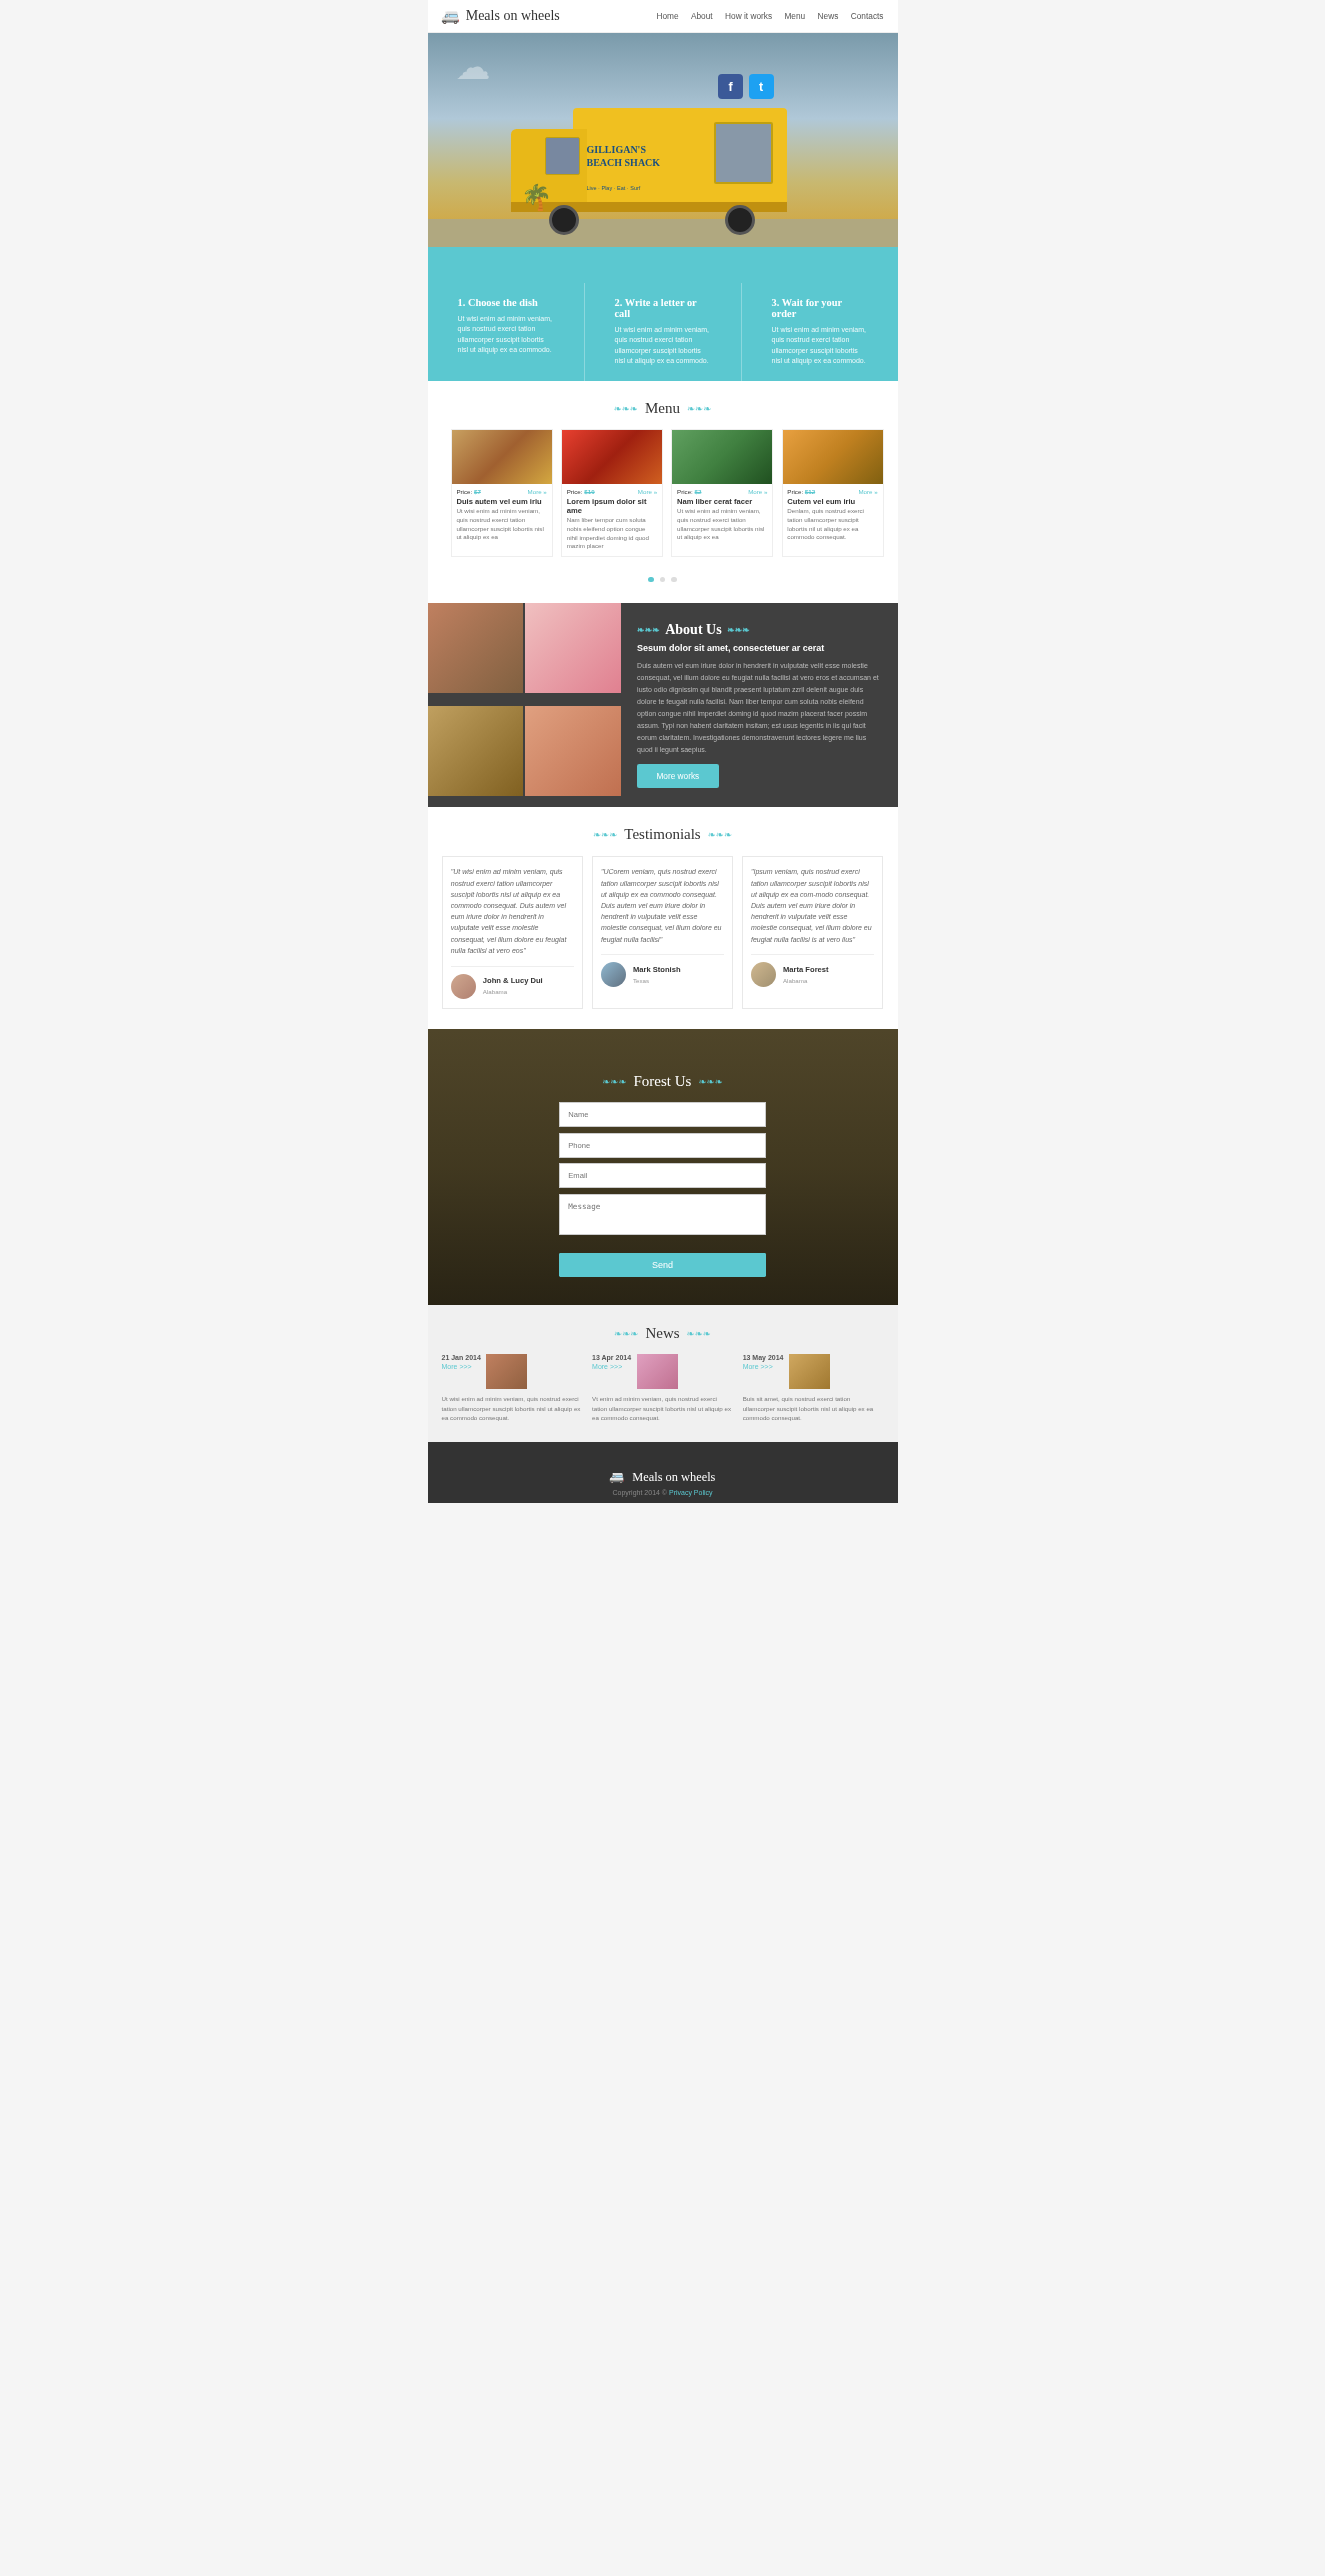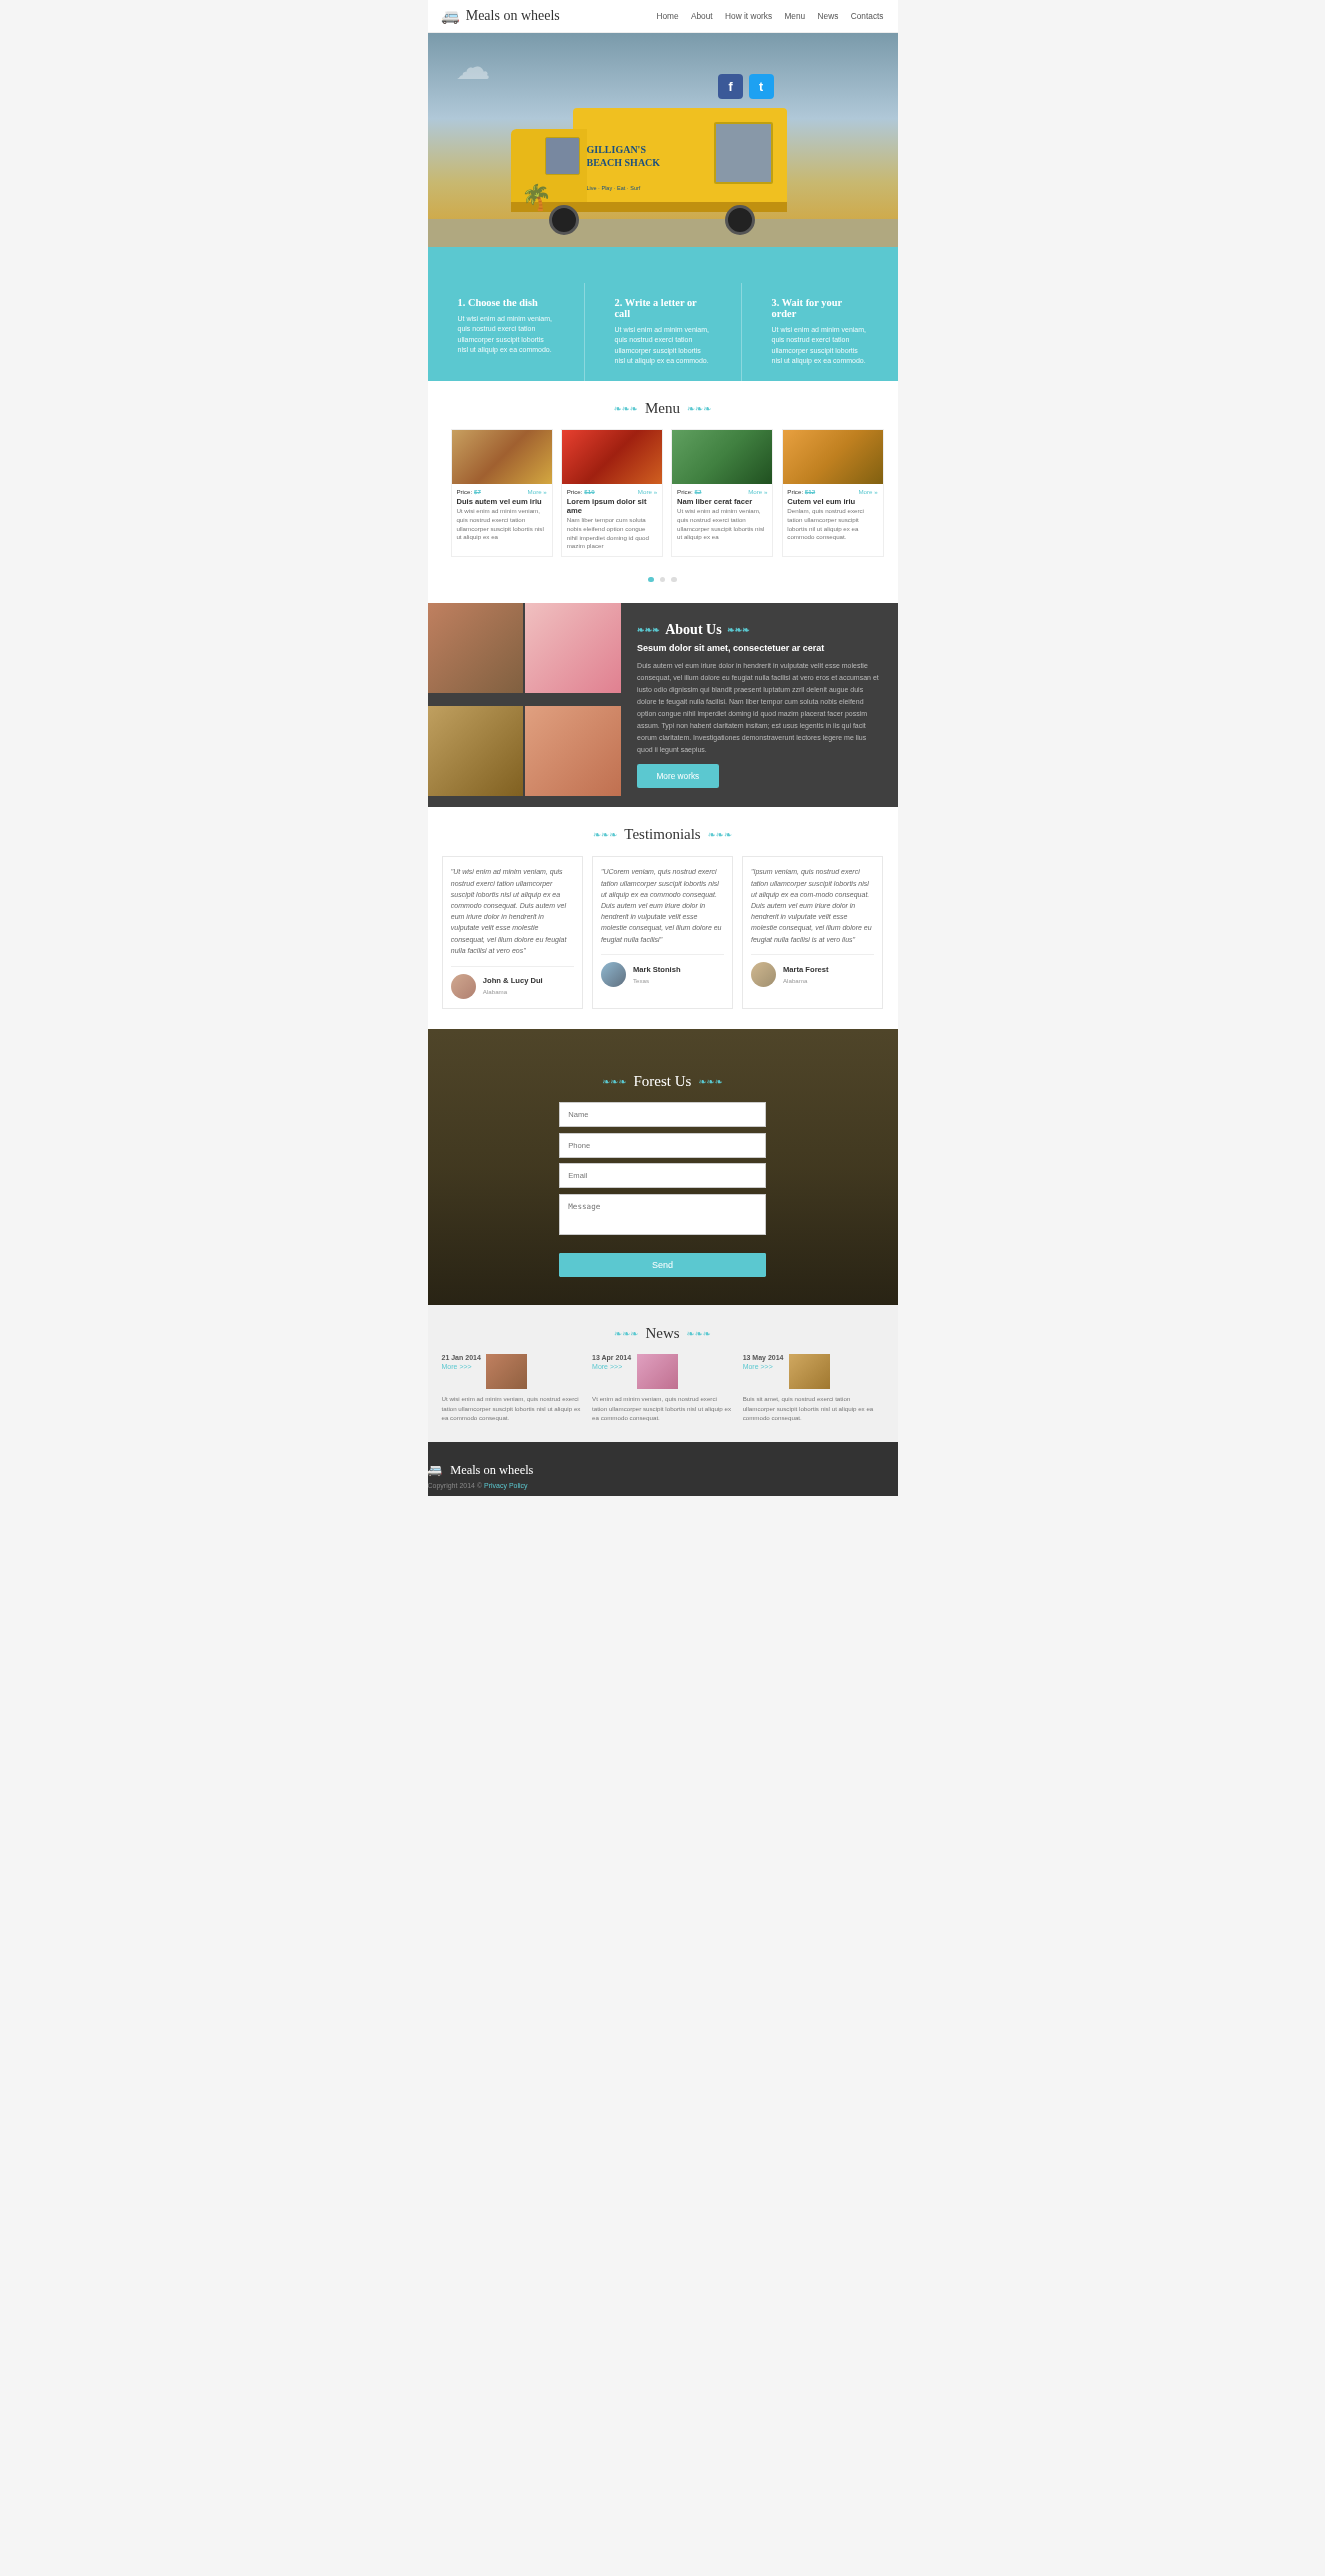--- a/index.html
+++ b/index.html
@@ -224,22 +224,22 @@
     .ni1 { background: linear-gradient(135deg, #c08060, #906040); }
     .ni2 { background: linear-gradient(135deg, #e0a0c0, #c07090); }
     .ni3 { background: linear-gradient(135deg, #d0a860, #a07830); }
     .news-date { font-size: 7px; color: #555; font-weight: bold; margin-bottom: 2.1px; }
     .news-more { font-size: 7px; color: #5bc8d0; }
     .news-desc { font-size: 6.2px; color: #777; line-height: 1.5; }
 
     
     .footer {
       background: #333;
-      text-align: left;
-      padding: 20px 0 7px;
+      text-align: center;
+      padding: 27px 0 7px;
     }
     .footer-logo { font-family: Georgia, serif; font-size: 12.4px; color: #fff; margin-bottom: 4.1px; }
     .footer-logo-icon { color: #5bc8d0; margin-right: 4.1px; }
     .footer-copy { font-size: 7px; color: #888; }
     .footer-copy a { color: #5bc8d0; text-decoration: none; }
 
     .sky-bg {
       width: 100%; height: 214px;
       background: linear-gradient(180deg, #7a9aaa 0%, #b0c8d8 40%, #c8b870 70%, #d4a030 100%);
       position: relative;

